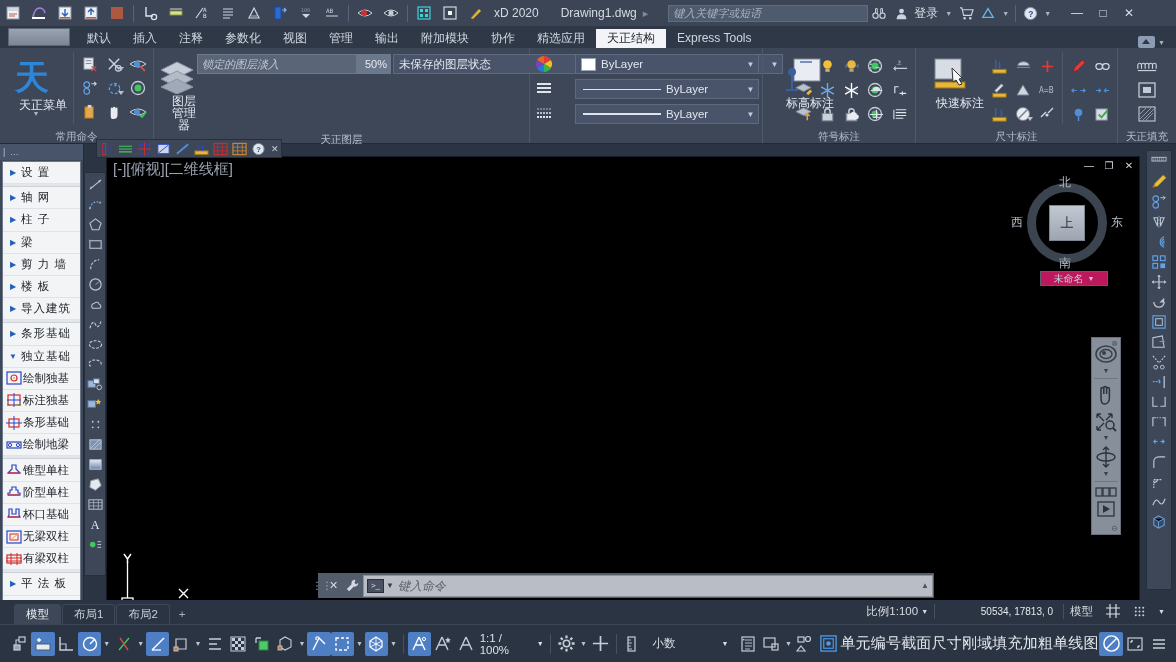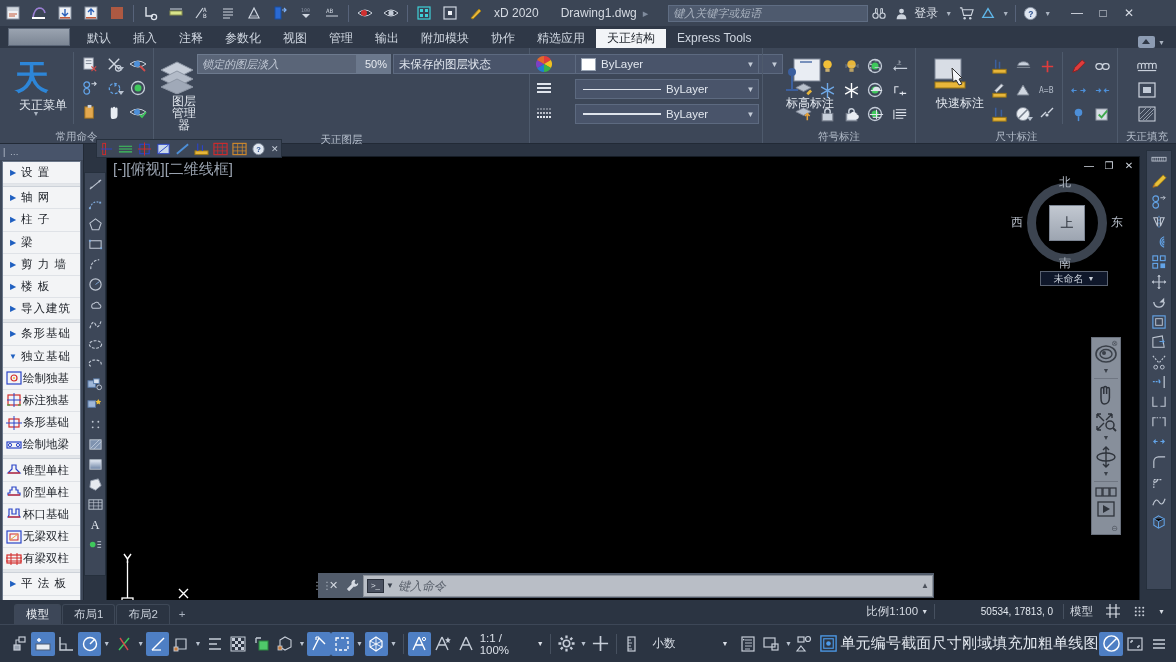--- a/index.html
+++ b/index.html
@@ -233,21 +233,21 @@
   }
   .vc-n, .vc-s, .vc-w, .vc-e {
     position: absolute; font-size: 12px; color: #b6bdc8; cursor: pointer;
   }
   .vc-n { top: -3px; left: 38px; }
   .vc-s { bottom: -3px; left: 38px; }
   .vc-w { left: -10px; top: 37px; }
   .vc-e { right: -10px; top: 37px; }
   .vc-ucsbtn {
     position: absolute; top: 114px; right: 31px; width: 68px; height: 15px;
-    background: #0f172a; border: 1px solid #596170; display: flex;
+    background: #be185d; border: 1px solid #596170; display: flex;
     align-items: center; justify-content: center; font-size: 10px;
     color: #c9cfd8; cursor: pointer;
   }
 
   
   .navbar {
     position: absolute; top: 180px; right: 18px; width: 30px; height: 198px;
     background: #878f9b; border: 1px solid #69707c;
     display: flex; flex-direction: column; align-items: center; padding-top: 2px;
   }

